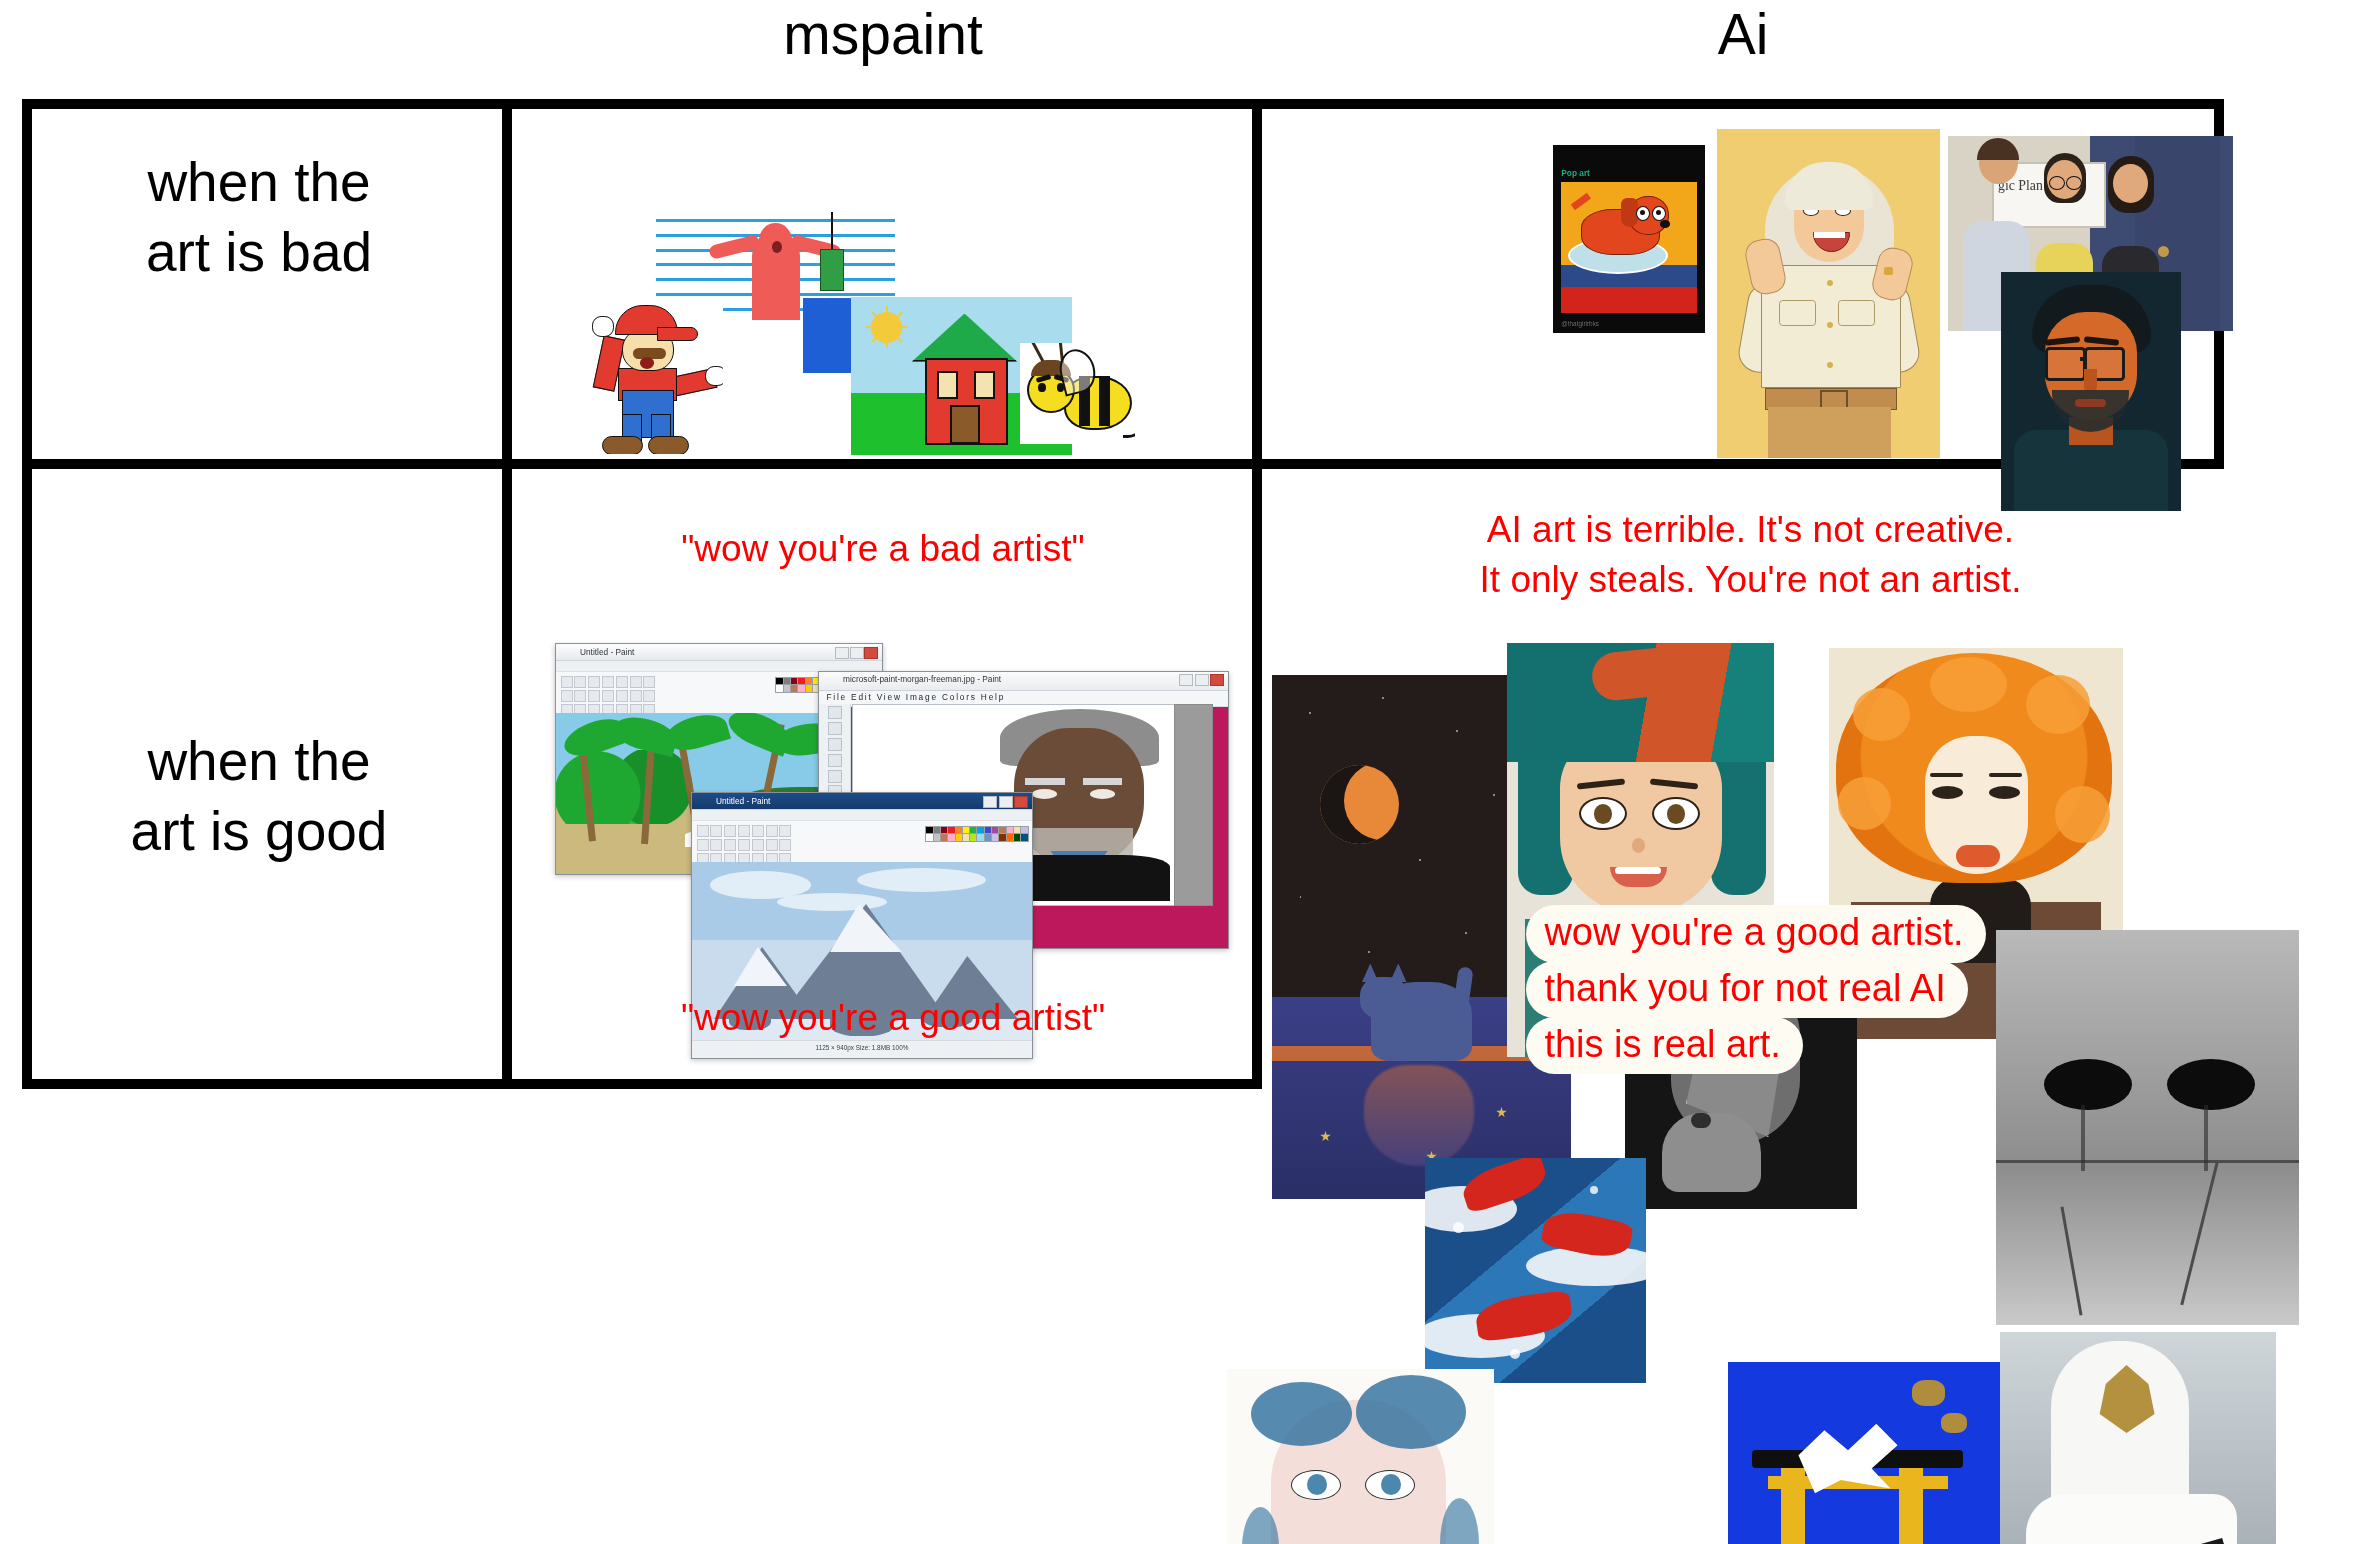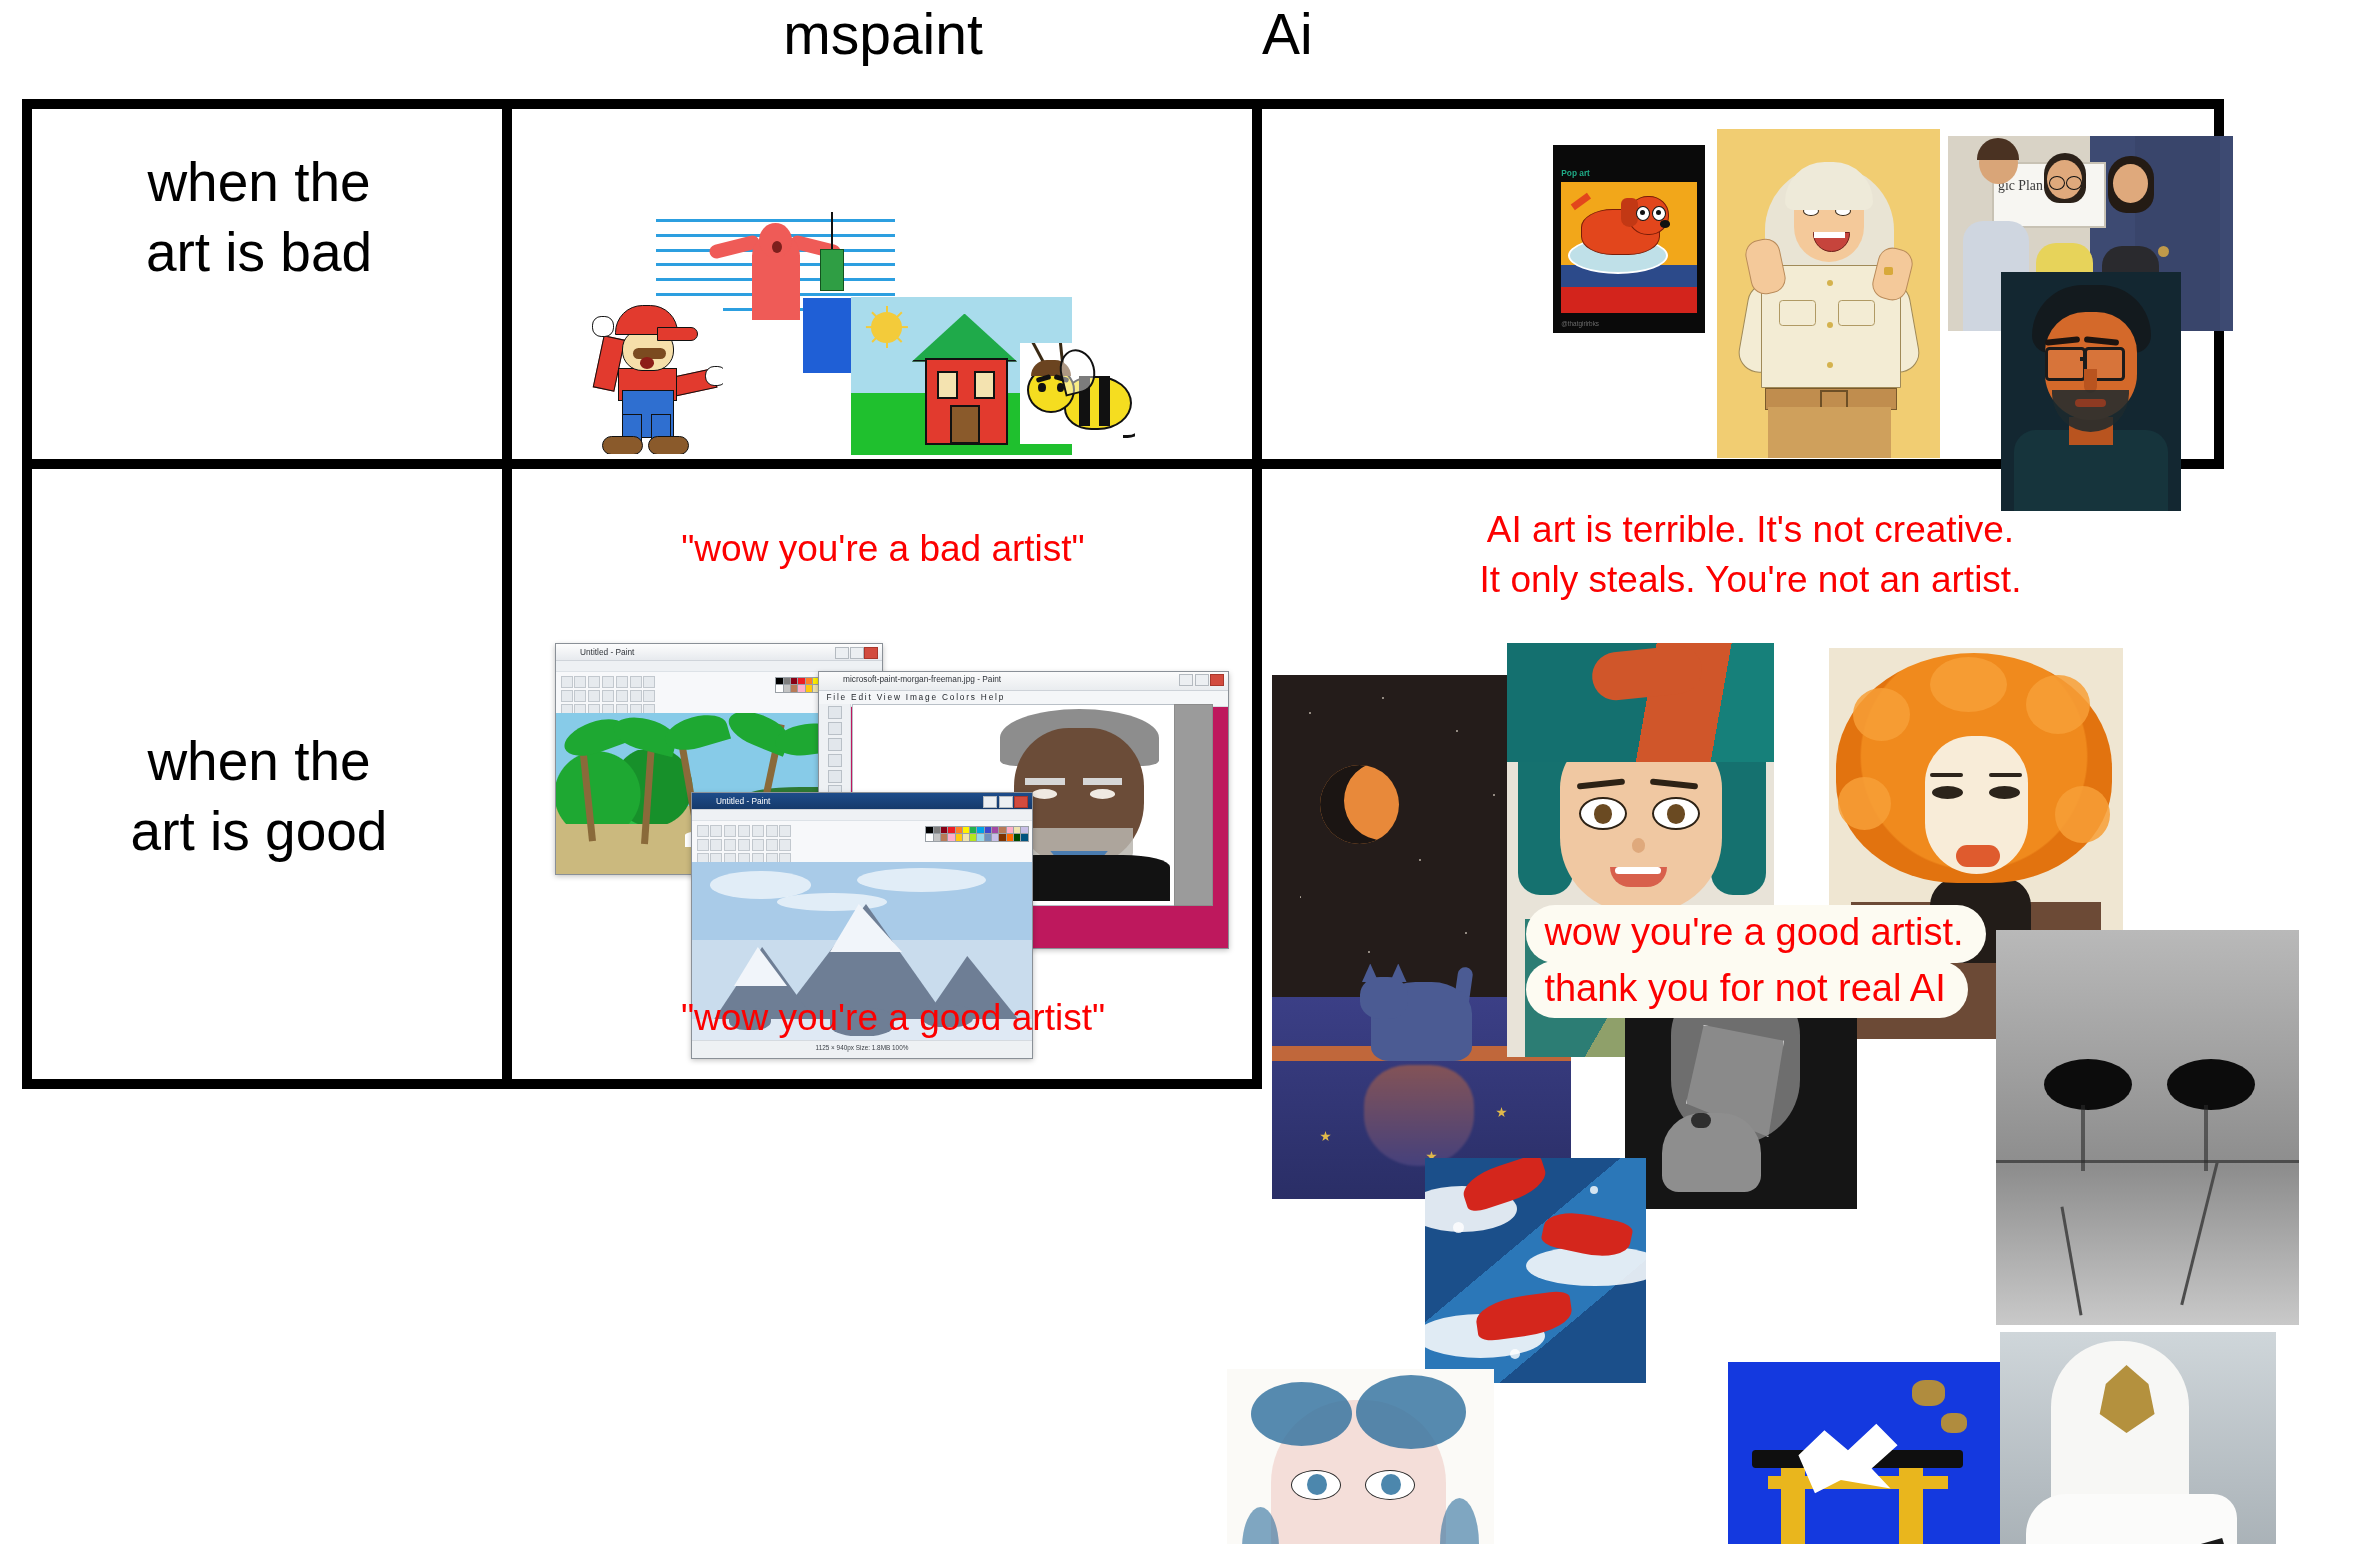--- a/index.html
+++ b/index.html
@@ -3,21 +3,21 @@
 <meta charset="utf-8">
 <style>
   html,body{margin:0;padding:0;background:#ffffff;}
   body{width:2377px;height:1545px;position:relative;overflow:hidden;
        font-family:"Liberation Sans","DejaVu Sans",sans-serif;}
 
   
   .col-header{position:absolute;font-size:57px;color:#000;font-weight:400;
               letter-spacing:0px;line-height:1;}
   #hdr-mspaint{left:505px;top:5.5px;width:756px;text-align:center;}
-  #hdr-ai{left:1262px;top:5.5px;width:962px;}
+  #hdr-ai{left:1262px;top:5.5px;width:962px;text-align:center;}
 
   
   .grid{position:absolute;left:22px;top:99px;width:2202px;height:990px;}
   .rule{position:absolute;background:#000;}
   
   #rule-top      {left:0px;   top:0px;    width:2202px; height:10px;}
   #rule-left     {left:0px;   top:0px;    width:10px;   height:990px;}
   #rule-midh     {left:0px;   top:360px;  width:2202px; height:10px;}
   #rule-bottom   {left:0px;   top:980px; width:1240px; height:10px;}
   #rule-v1       {left:480px; top:0px;    width:10px;   height:990px;}
@@ -1045,14 +1045,15 @@
     <div class="leaf"></div>
     <div class="coat"></div>
     <div class="stripe"></div>
 
   </div>
 </div>
 
 <div id="bubble">
   <div class="bline">wow you're a good artist.</div>
   <div class="bline">thank you for not real AI</div>
+  <div class="bline">this is real art.</div>
 </div>
 
 
 </body></html>

